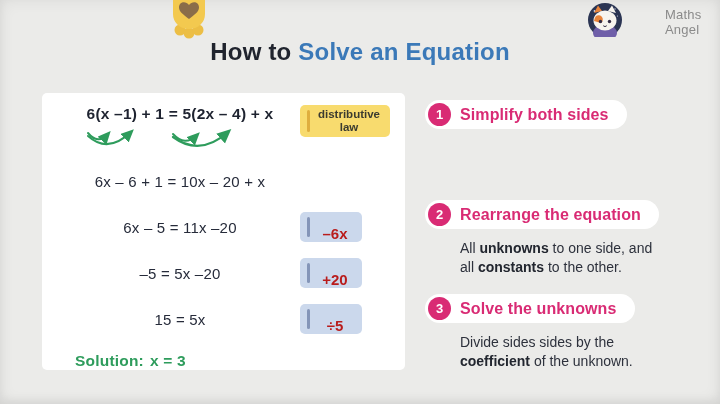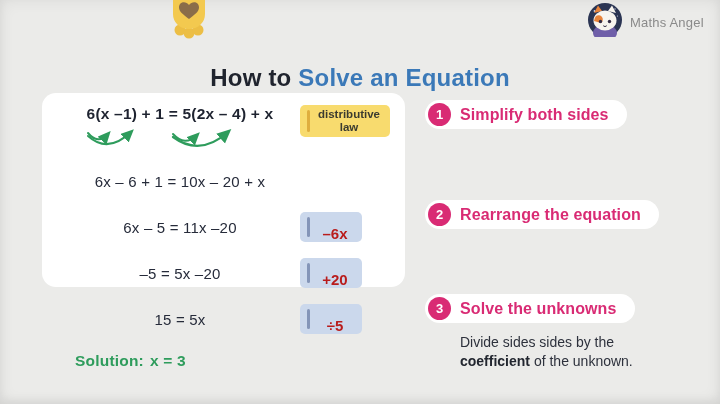--- a/index.html
+++ b/index.html
@@ -3,31 +3,31 @@
 <meta charset="utf-8">
 <style>
   html,body{margin:0;padding:0;}
   body{font-family:"Liberation Sans",sans-serif;background:#d9d9d7;}
   .page{
     position:relative;width:720px;height:404px;background:#ebebe9;overflow:hidden;
     box-shadow:inset 0 0 16px rgba(0,0,0,.07), inset 0 -4px 8px rgba(0,0,0,.05);
   }
   
   .page-title{
-    position:absolute;top:48px;left:0;width:100%;text-align:center;
+    position:absolute;top:22px;left:0;width:100%;text-align:center;
     font-size:24px;font-weight:700;color:#20242e;letter-spacing:.2px;
   }
   .page-title .hl{color:#3b79b8;}
   .brand{position:absolute;top:3px;left:588px;display:flex;align-items:center;gap:8px;}
-  .brand-name{font-size:13px;font-weight:500;color:#8a8a8a;letter-spacing:.2px;}
+  .brand-name{font-size:13px;font-weight:500;color:#8a8a8a;letter-spacing:.2px;margin-left:35px;}
   .paw{position:absolute;left:170px;top:-7px;}
   
   .card{
-    position:absolute;left:42px;top:93px;width:363px;height:194px;background:#ffffff;
-    border-radius:14px;box-sizing:border-box;padding-top:9px;
+    position:absolute;left:42px;top:93px;width:363px;height:277px;background:#ffffff;
+    border-radius:5px;box-sizing:border-box;padding-top:9px;
   }
   .eq-row{display:flex;align-items:center;height:46px;padding-left:18px;}
   .eq-row.first{height:53px;align-items:flex-start;padding-top:3px;}
   .eq-cell{width:240px;text-align:center;position:relative;}
   .eq-text{font-size:15px;font-weight:500;color:#262b3a;letter-spacing:.2px;white-space:nowrap;}
   .eq-row.first .eq-text{font-weight:700;font-size:15.5px;color:#1e2330;}
   .arrows-left{position:absolute;left:26px;top:22px;}
   .arrows-right{position:absolute;left:110px;top:22px;}
   .tag-cell{width:105px;display:flex;}
   .tag{
@@ -185,20 +185,24 @@
       <span class="badge">1</span>
       <span class="step-title">Simplify both sides</span>
     </div>
   </div>
 
   <div class="step step2">
     <div class="pill">
       <span class="badge">2</span>
       <span class="step-title">Rearrange the equation</span>
     </div>
+    <div class="desc">
+      <div><span>All </span><b>unknowns</b><span> to one side, and</span></div>
+      <div><span>all </span><b>constants</b><span> to the other.</span></div>
+    </div>
   </div>
 
   <div class="step step3">
     <div class="pill">
       <span class="badge">3</span>
       <span class="step-title">Solve the unknowns</span>
     </div>
     <div class="desc">
       <div><span>Divide sides sides by the</span><b></b><span></span></div>
       <div><span></span><b>coefficient</b><span> of the unknown.</span></div>

